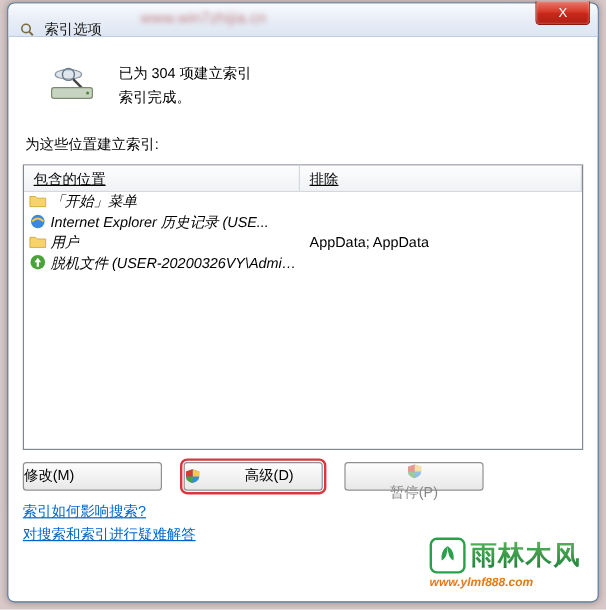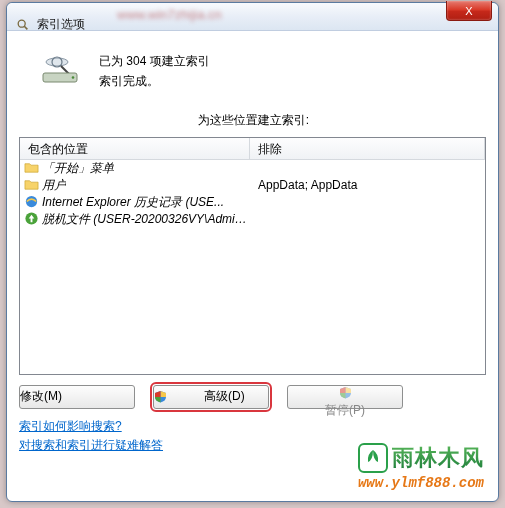--- a/index.html
+++ b/index.html
@@ -68,40 +68,41 @@
 }
 .status-row {
   display: flex;
   align-items: flex-start;
   gap: 16px;
   margin: 8px 0 20px 20px;
 }
 .drive-icon { width: 44px; height: 36px; }
 .drive-icon svg { width: 44px; height: 36px; }
 .status-text { padding-top: 2px; line-height: 1.7; color: #000; }
-.section-label { margin: 6px 0 8px 2px; color: #000; text-align: center; }
+.section-label { margin: 6px 0 8px 2px; color: #000; }
 .list-panel {
   border: 1px solid #828790;
   width: 100%;
   height: 238px;
   background: #fff;
   display: flex;
   flex-direction: column;
 }
 .list-header {
   display: flex;
   background: linear-gradient(to bottom, #fdfdfe, #f0f2f5);
   border-bottom: 1px solid #d5d9de;
   height: 22px;
 }
 .list-header .col {
   padding: 3px 8px;
   border-right: 1px solid #d5d9de;
   color: #000;
   font-size: 12px;
+  text-decoration: underline;
 }
 .col-loc { width: 230px; }
 .col-exc { flex: 1; }
 .list-body { flex: 1; overflow: auto; }
 .list-row {
   display: flex;
   height: 17px;
   align-items: center;
 }
 .list-row .cell-loc {
@@ -174,24 +175,23 @@
   font-size: 22px;
   font-weight: bold;
   background: linear-gradient(to bottom, #5ab85a, #1a7a3a);
   -webkit-background-clip: text;
   -webkit-text-fill-color: transparent;
   letter-spacing: 1px;
 }
 .watermark-url {
   color: #e67817;
   font-weight: bold;
-  font-size: 14px;
+  font-size: 10px;
   margin-top: 2px;
   font-style: italic;
-  font-family: Liberation Mono, monospace;
 }
 </style>
 </head>
 <body>
 
 <div class="window">
   <div class="titlebar">
     <span class="titlebar-icon">
       <svg viewBox="0 0 16 16">
           <circle cx="6.5" cy="6.5" r="4" fill="none" stroke="#7a6a40" stroke-width="1.5"></circle>
@@ -241,39 +241,39 @@
             </span>
             <span class="row-text">「开始」菜单</span>
           </div>
           <div class="cell-exc row-text"></div>
         </div>
 
         <div class="list-row">
           <div class="cell-loc">
             <span class="row-icon">
               <svg viewBox="0 0 16 16">
-                  <path d="M1 4 h5 l1.5 1.5 H15 V13 H1 Z" fill="#f7d36a" stroke="#c9a22a" stroke-width="0.7"></path>
-                </svg>
-            </span>
-            <span class="row-text">用户</span>
-          </div>
-          <div class="cell-exc row-text">AppData; AppData</div>
-        </div>
-
-        <div class="list-row">
-          <div class="cell-loc">
-            <span class="row-icon">
-              <svg viewBox="0 0 16 16">
                   <circle cx="8" cy="8" r="6" fill="#3a8adb"></circle>
                   <path d="M3 8 Q8 3 13 8" fill="none" stroke="#f7c84a" stroke-width="1.8"></path>
                 </svg>
             </span>
             <span class="row-text">Internet Explorer 历史记录 (USE...</span>
           </div>
           <div class="cell-exc row-text"></div>
+        </div>
+
+        <div class="list-row">
+          <div class="cell-loc">
+            <span class="row-icon">
+              <svg viewBox="0 0 16 16">
+                  <path d="M1 4 h5 l1.5 1.5 H15 V13 H1 Z" fill="#f7d36a" stroke="#c9a22a" stroke-width="0.7"></path>
+                </svg>
+            </span>
+            <span class="row-text">用户</span>
+          </div>
+          <div class="cell-exc row-text">AppData; AppData</div>
         </div>
 
         <div class="list-row">
           <div class="cell-loc">
             <span class="row-icon">
               <svg viewBox="0 0 16 16">
                   <circle cx="8" cy="8" r="6.5" fill="#4aa23a"></circle>
                   <path d="M8 4 L5 8 H7 V12 H9 V8 H11 Z" fill="#fff"></path>
                 </svg>
             </span>

